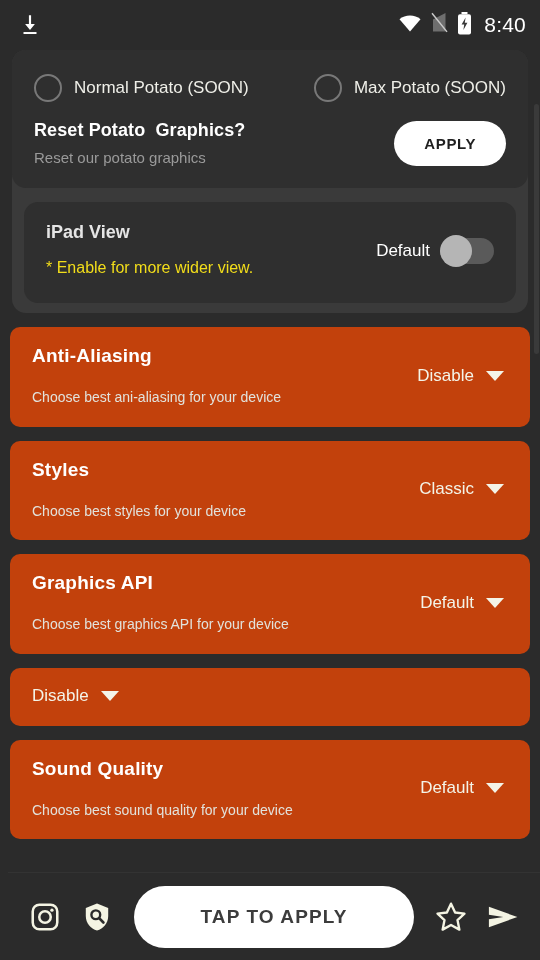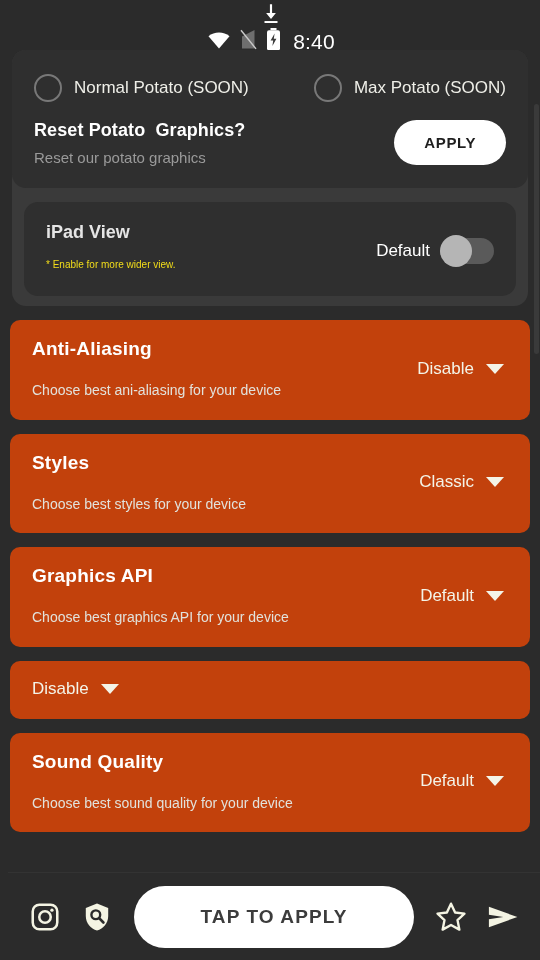--- a/index.html
+++ b/index.html
@@ -10,21 +10,20 @@
     overflow:hidden;
   }
   #app { position:relative; width:540px; height:960px; background:#2b2b2b; }
 
   
   .statusbar {
     height:50px; width:100%;
     display:flex; align-items:center; justify-content:space-between;
     padding:0 14px 0 16px;
     background:#2b2b2b;
-    flex-direction:column;
   }
   .sb-left { display:flex; align-items:center; }
   .sb-right { display:flex; align-items:center; gap:9px; }
   .sb-time {
     color:#ffffff; font-size:21px; font-weight:500; letter-spacing:.2px;
     margin-left:3px;
   }
 
   
   .scroll {
@@ -53,21 +52,21 @@
   }
   .radio-item { display:flex; align-items:center; gap:12px; flex:1; }
   .radio-item.second { flex:0 0 auto; margin-left:14px; }
   .radio-circle {
     width:28px; height:28px; border-radius:50%;
     border:2px solid #787878; flex:0 0 auto;
   }
   .radio-label { color:#efefe8; font-size:17px; }
 
   .reset-row {
-    display:flex; align-items:flex-start; justify-content:space-between;
+    display:flex; align-items:flex-end; justify-content:space-between;
     margin-top:6px;
   }
   .reset-texts { flex:1; }
   .reset-title {
     color:#ffffff; font-size:18px; font-weight:bold;
     letter-spacing:.1px; white-space:pre;
   }
   .reset-sub { color:#9a9a9a; font-size:15px; margin-top:8px; }
   .reset-btn {
     background:#ffffff; color:#1f1f1f;
@@ -77,21 +76,21 @@
     margin-right:0;
   }
 
   .ipad-card {
     margin:14px 12px 0 12px; background:#2f2f2f;
     border-radius:14px; padding:20px 22px 26px 22px;
     display:flex; align-items:flex-start; justify-content:space-between;
   }
   .ipad-left { flex:1; }
   .ipad-title { color:#e5e5e5; font-size:18px; font-weight:bold; }
-  .ipad-note { color:#f2dd1a; font-size:10px; margin-top:16px; }
+  .ipad-note { color:#f2dd1a; font-size:16px; margin-top:16px; }
   .ipad-right { display:flex; align-items:center; gap:12px; margin-top:16px; }
   .toggle-label { color:#ffffff; font-size:17px; }
   .toggle {
     position:relative; width:52px; height:26px;
     background:#5a5a5a; border-radius:14px; cursor:pointer;
   }
   .toggle .thumb {
     position:absolute; top:-3px; left:-2px;
     width:32px; height:32px; border-radius:50%;
     background:#b5b5b5;

